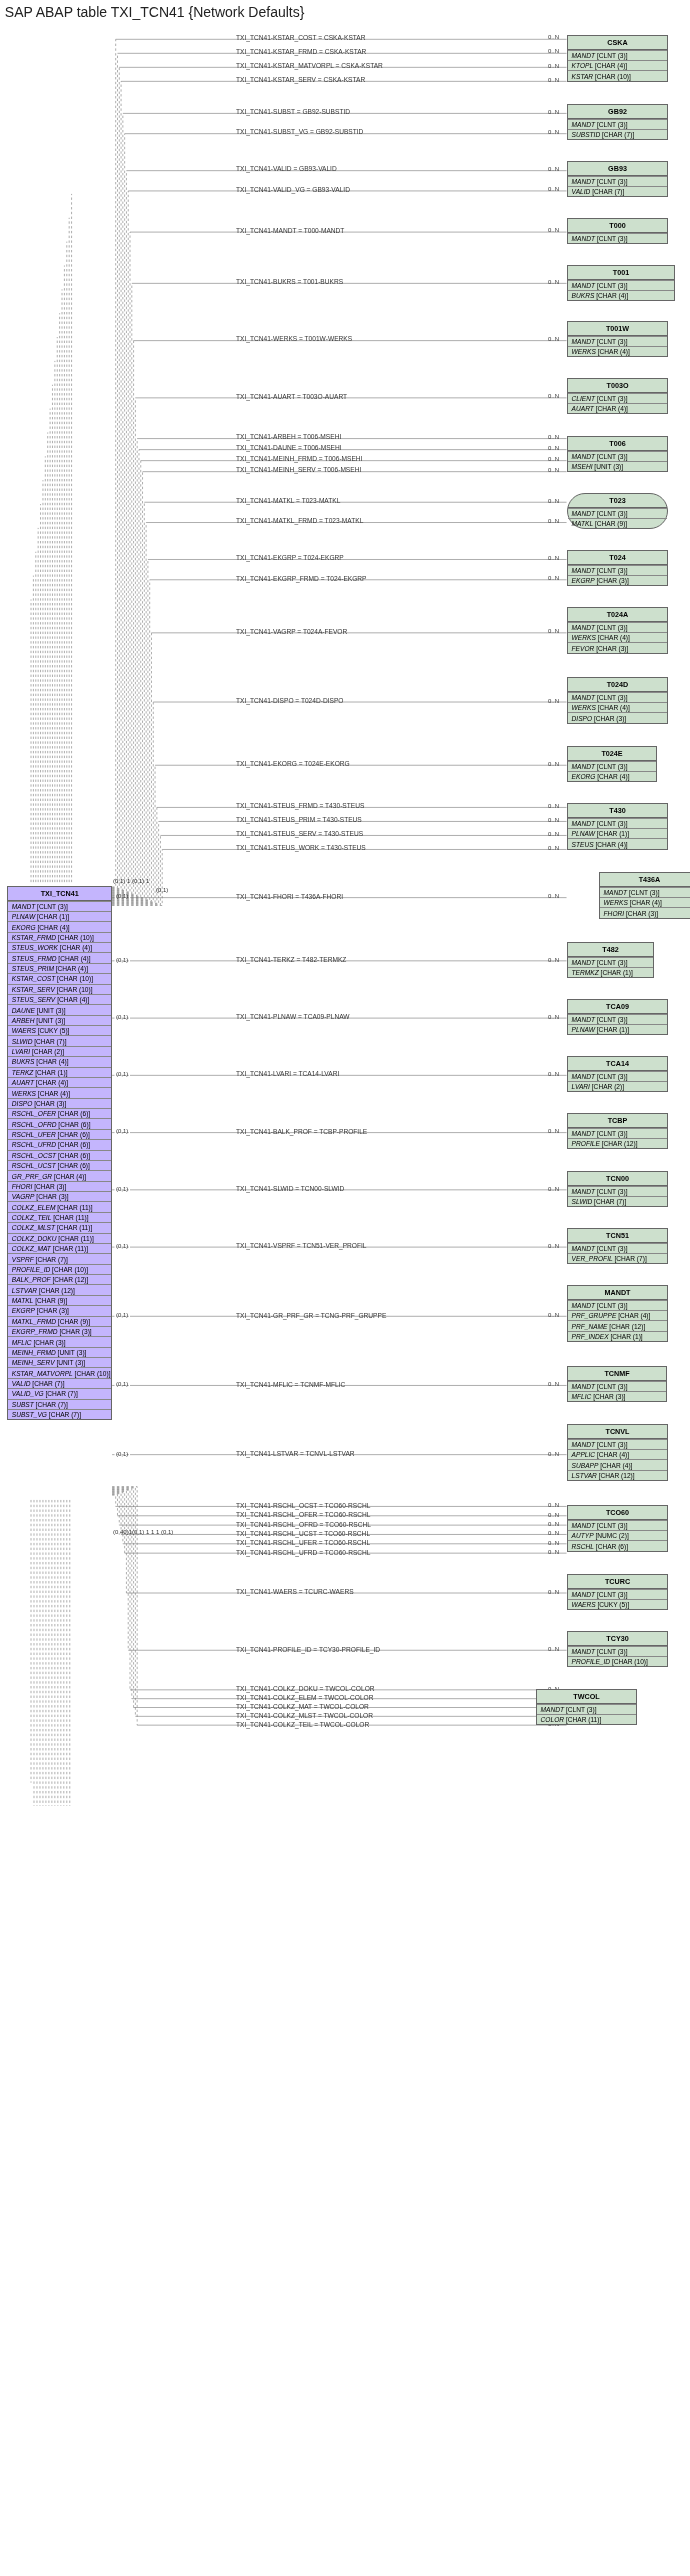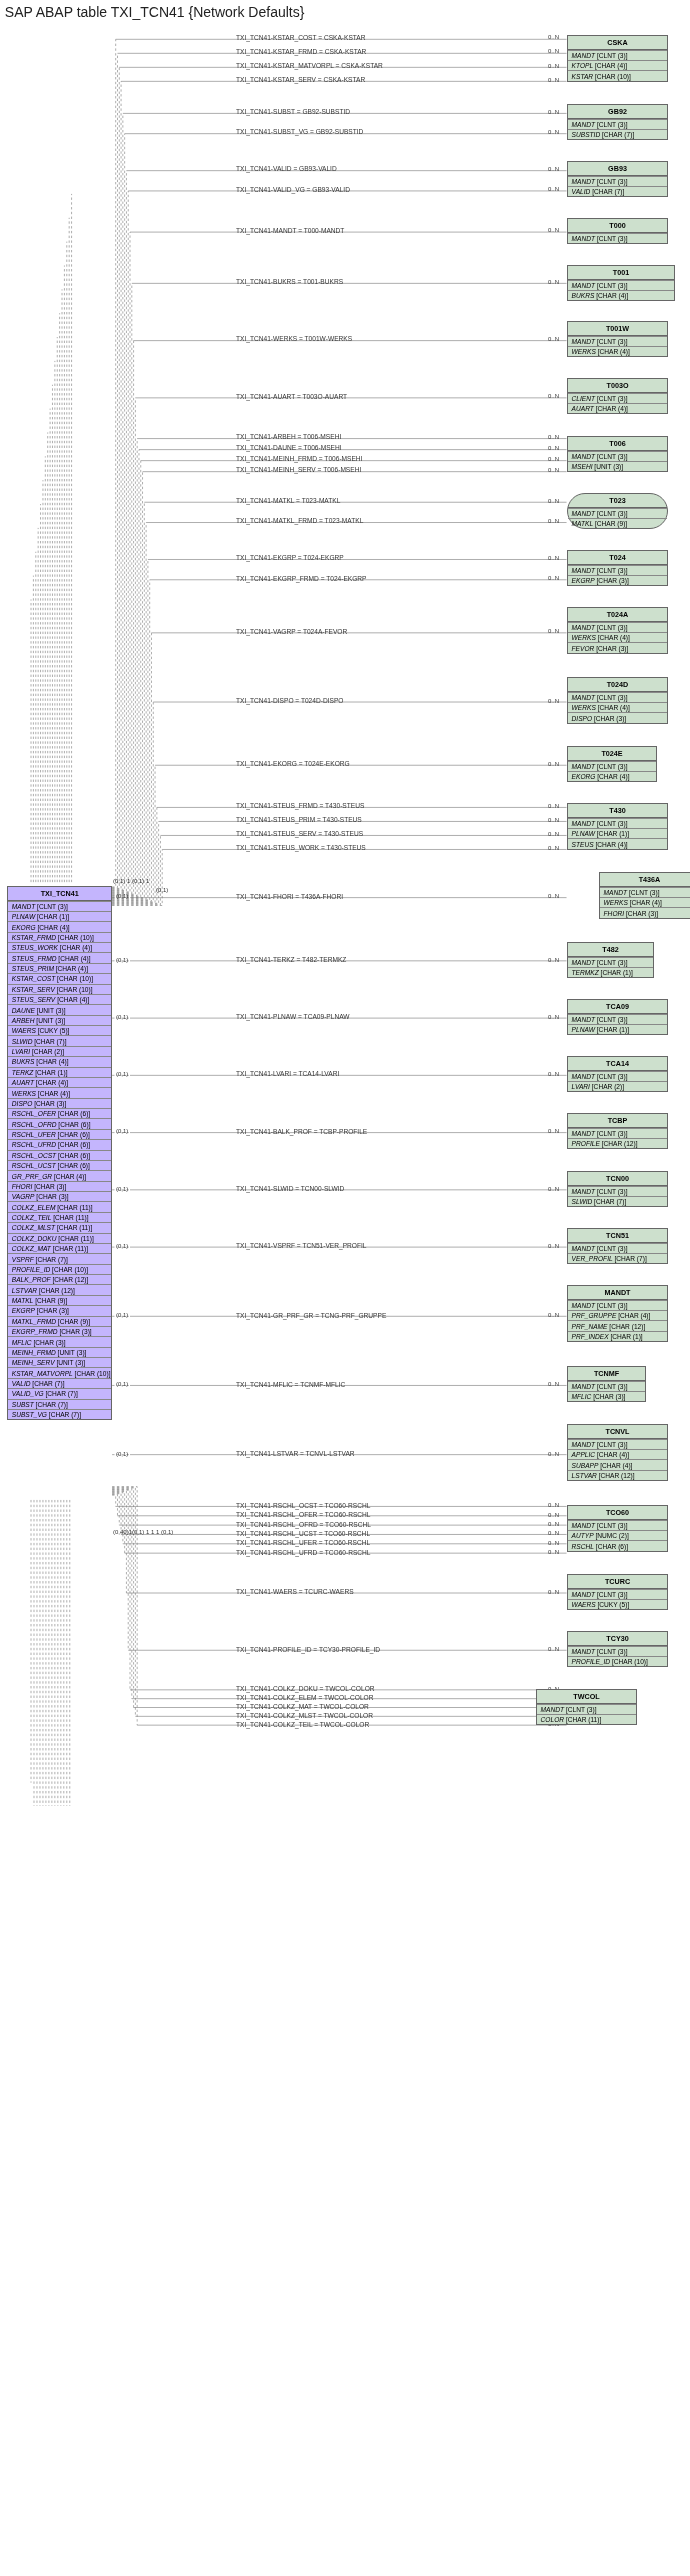--- a/index.html
+++ b/index.html
@@ -233,21 +233,21 @@
       <div class="row"><span class="fname">MANDT</span> <span class="ftype">[CLNT (3)]</span></div>
       <div class="row"><span class="fname">VER_PROFIL</span> <span class="ftype">[CHAR (7)]</span></div>
     </div>
     <div class="entity" style="left: 567px; top: 1285px; width: 101px;">
       <div class="hdr">MANDT</div>
       <div class="row"><span class="fname">MANDT</span> <span class="ftype">[CLNT (3)]</span></div>
       <div class="row"><span class="fname">PRF_GRUPPE</span> <span class="ftype">[CHAR (4)]</span></div>
       <div class="row"><span class="fname">PRF_NAME</span> <span class="ftype">[CHAR (12)]</span></div>
       <div class="row"><span class="fname">PRF_INDEX</span> <span class="ftype">[CHAR (1)]</span></div>
     </div>
-    <div class="entity" style="left: 567px; top: 1366px; width: 79px;">
+    <div class="entity" style="left: 567px; top: 1366px; width: 100px;">
       <div class="hdr">TCNMF</div>
       <div class="row"><span class="fname">MANDT</span> <span class="ftype">[CLNT (3)]</span></div>
       <div class="row"><span class="fname">MFLIC</span> <span class="ftype">[CHAR (3)]</span></div>
     </div>
     <div class="entity" style="left: 567px; top: 1424px; width: 101px;">
       <div class="hdr">TCNVL</div>
       <div class="row"><span class="fname">MANDT</span> <span class="ftype">[CLNT (3)]</span></div>
       <div class="row"><span class="fname">APPLIC</span> <span class="ftype">[CHAR (4)]</span></div>
       <div class="row"><span class="fname">SUBAPP</span> <span class="ftype">[CHAR (4)]</span></div>
       <div class="row"><span class="fname">LSTVAR</span> <span class="ftype">[CHAR (12)]</span></div>

